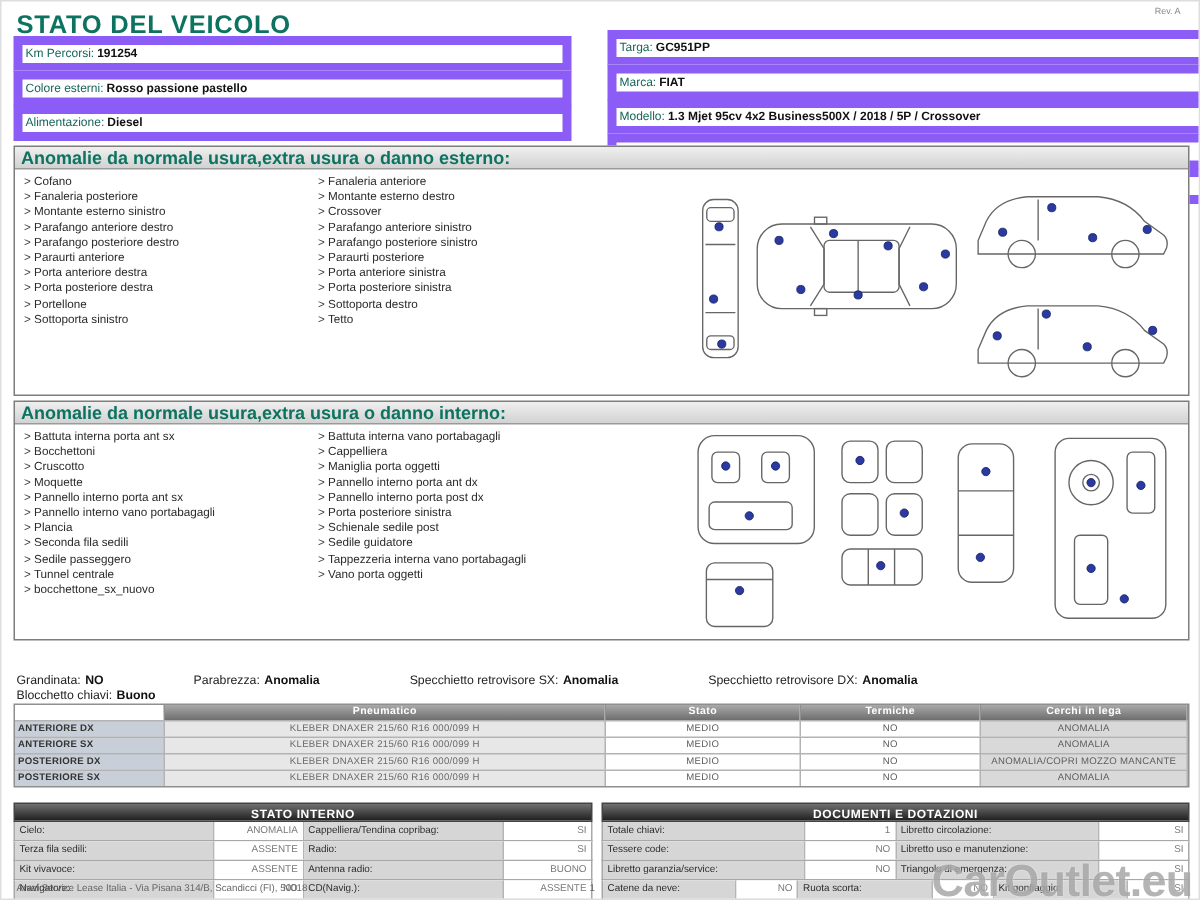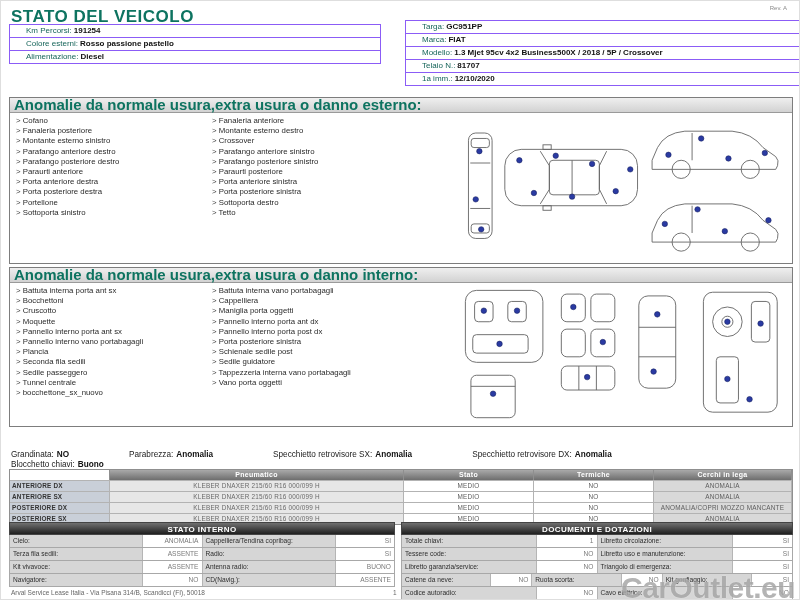--- a/index.html
+++ b/index.html
@@ -8,34 +8,34 @@
     font-family:"Liberation Sans","DejaVu Sans",sans-serif;
     overflow:hidden; border:1px solid #dedede; box-sizing:border-box;
   }
   
   .doc-title { position:absolute; left:10px; top:6px; color:#0d7360; font-size:17px; font-weight:bold; letter-spacing:0.5px; }
   .rev { position:absolute; right:12px; top:4px; font-size:6px; color:#8a8a8a; }
   .info-col { position:absolute; }
   #info-left  { left:8px;  top:24px; width:372px; }
   #info-right { left:404px; top:20px; width:404px; }
   .info-row {
-    border:1px solid #8b5cf6; margin-top:-1px; height:12px; line-height:11px;
-    padding:0 16px; font-size:8px; white-space:nowrap; overflow:hidden; background:#fff;
+    border:6px solid #8b5cf6; margin-top:-1px; height:12px; line-height:11px;
+    padding:0 2px; font-size:8px; white-space:nowrap; overflow:hidden; background:#fff;
   }
   .info-label { color:#16655a; }
   .info-value { color:#111; font-weight:bold; margin-left:2px; }
   
   .anomaly-box { position:absolute; left:8px; width:784px; border:1px solid #7d7d7d; background:#fff; box-sizing:border-box; }
   #exterior-box { top:96px;  height:167px; }
   #interior-box { top:266px; height:160px; }
   .anomaly-header {
     height:14px; line-height:14px; padding:0 4px;
     background:linear-gradient(180deg,#efefef,#d2d2d2);
     border-bottom:1px solid #9a9a9a;
-    color:#0d7360; font-size:15px; font-weight:bold;
+    color:#0d7360; font-size:12px; font-weight:bold;
   }
   .anomaly-content { display:flex; height:calc(100% - 15px); }
   .anomaly-col { width:196px; padding:3px 4px 0 6px; box-sizing:border-box; }
   .anomaly-item { font-size:7.8px; line-height:10.2px; color:#2a2a2a; padding-left:9px; text-indent:-9px; }
   .anomaly-item::before { content:"> "; color:#444; }
   .diagram-wrap { flex:1; position:relative; }
   .diagram-wrap svg { position:absolute; right:2px; top:0; height:100%; }
   
   .status-area { position:absolute; left:10px; top:446px; width:782px; }
   .status-row { display:flex; gap:60px; height:10px; align-items:center; }
@@ -56,21 +56,21 @@
     border-top:1px solid #b3b3b3; border-right:1px solid #b3b3b3;
     box-sizing:border-box; display:flex; align-items:center; justify-content:center;
     text-align:center; letter-spacing:0.2px;
   }
   .tt-pos { background:#c9cfd8; color:#333; font-weight:bold; justify-content:flex-start !important; text-align:left !important; }
   .tt-pne { background:#e7e7e7; color:#6a6a6a; }
   .tt-sta { background:#fff; color:#5c5c5c; }
   .tt-ter { background:#fff; color:#5c5c5c; }
   .tt-cer { background:#d9d9d9; color:#5c5c5c; }
   
-  .pt { position:absolute; top:521px; box-sizing:border-box; }
+  .pt { position:absolute; top:534px; box-sizing:border-box; }
   #stato-interno { left:8px;  width:386px; }
   #documenti     { left:400px; width:392px; }
   .pt-title {
     height:13px; line-height:13px; text-align:center;
     background:linear-gradient(180deg,#707070,#1f1f1f); color:#fff;
     font-size:8px; font-weight:bold; letter-spacing:0.4px; border:1px solid #444; box-sizing:border-box;
   }
   .pt-row { display:flex; border:1px solid #a8a8a8; border-top:none; height:13px; box-sizing:border-box; background:#fff; }
   .pt-label {
     flex:1.5; background:#d6d6d6; font-size:6.6px; color:#2d2d2d; padding:2px 3px;

